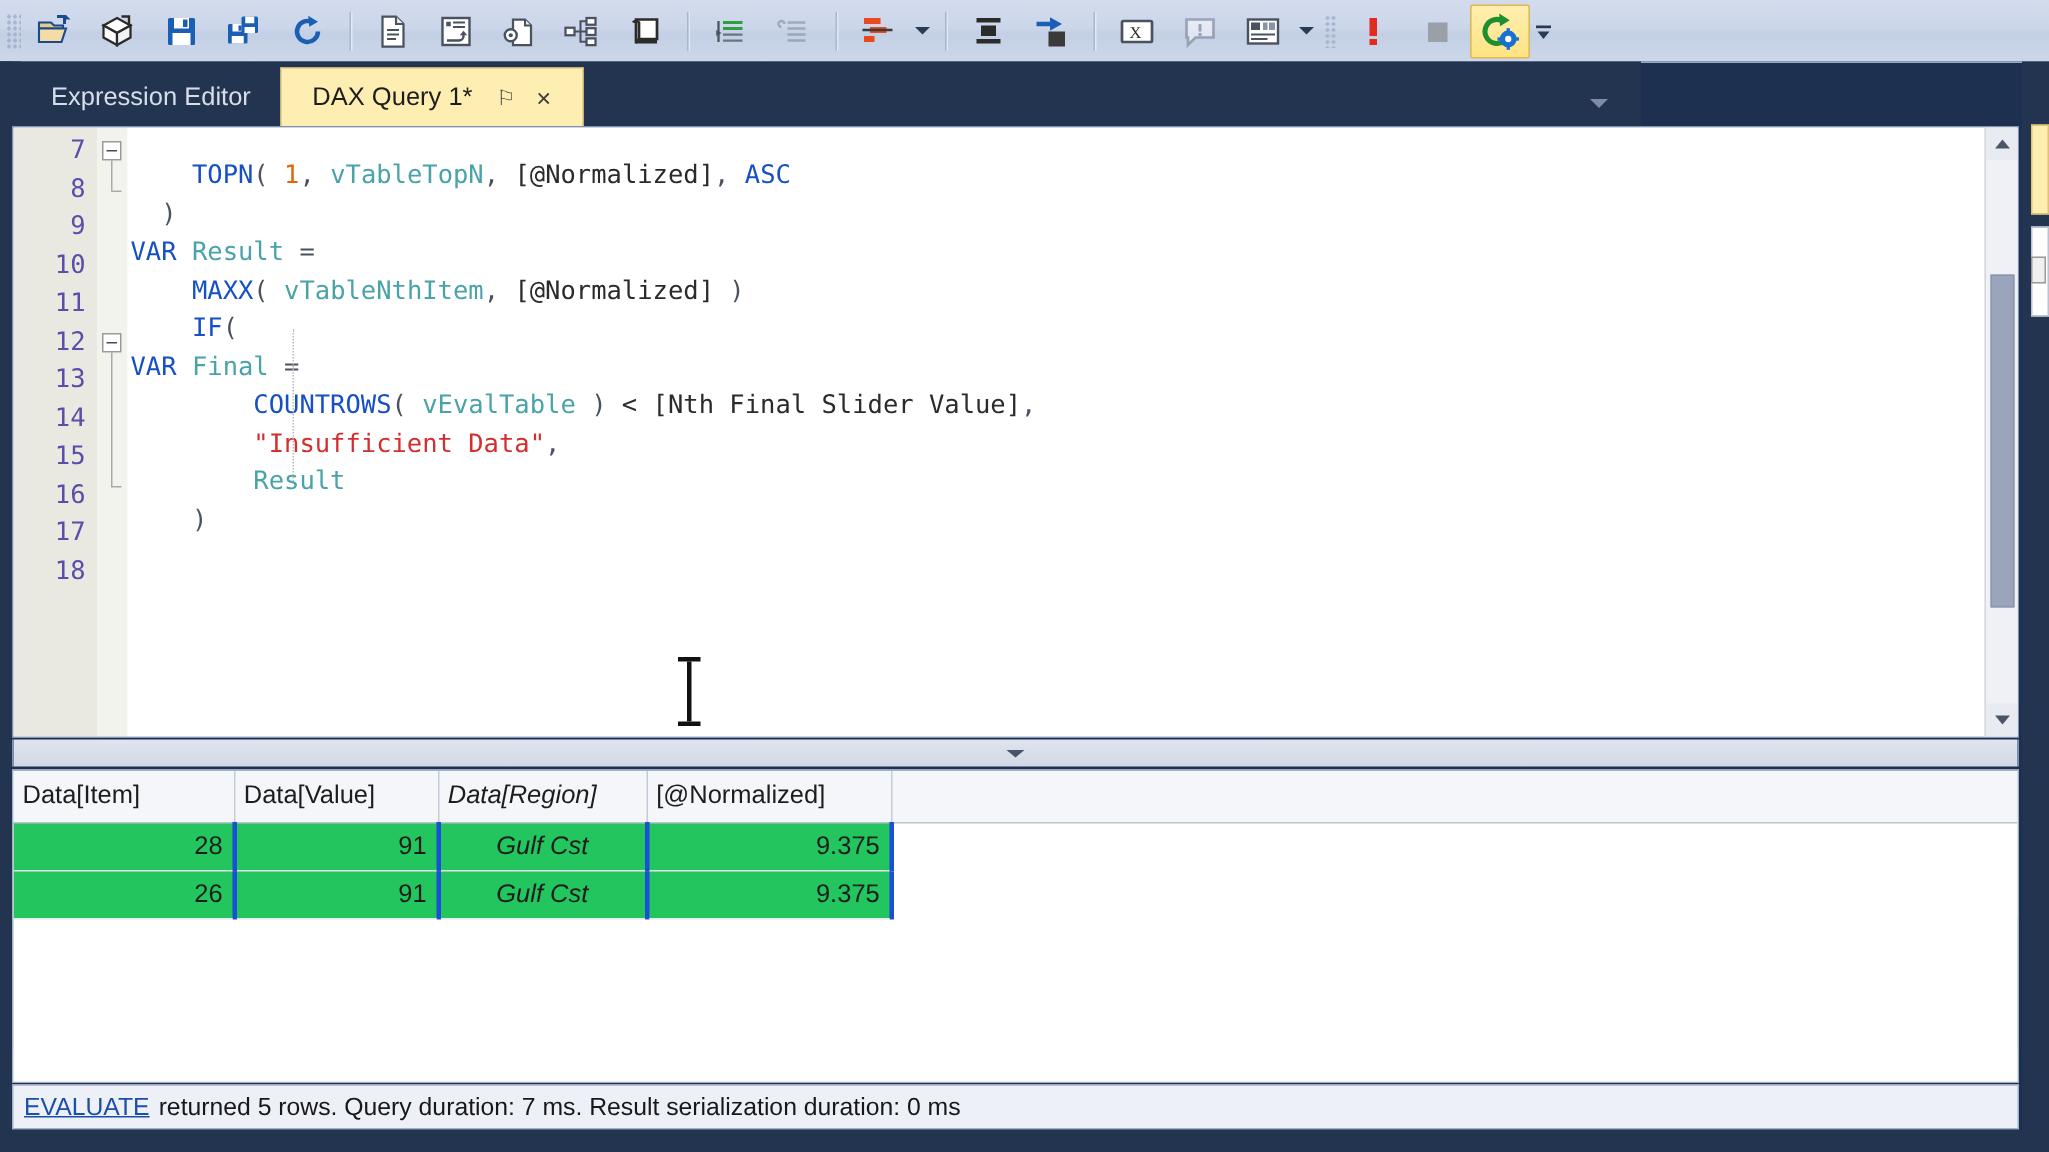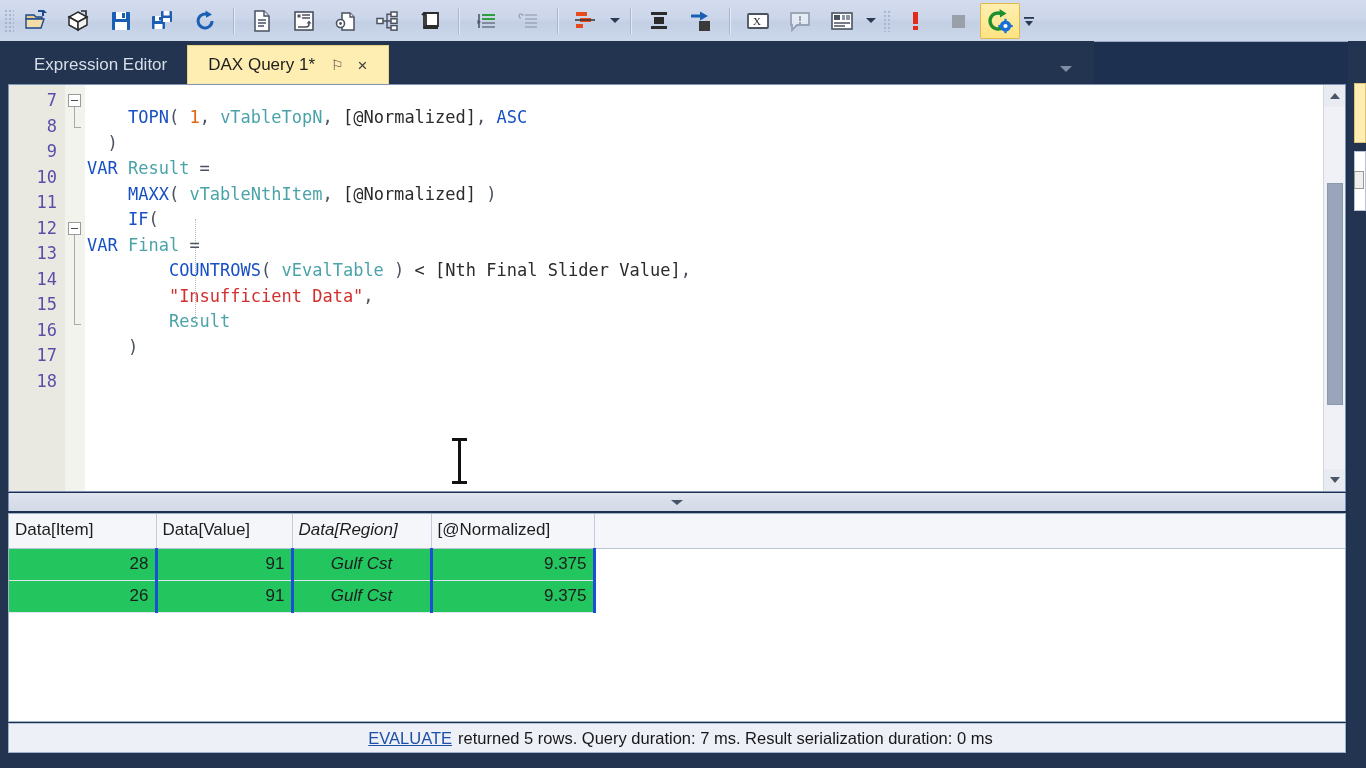--- a/index.html
+++ b/index.html
@@ -165,21 +165,21 @@
   .col-nrm{width:163px;}
   .col-pad{width:auto;}
   table.grid th.col-pad{border-right:none;}
   table.grid td.col-pad{border-right:none;border-bottom:none;background:#ffffff;}
   .grid-blank{position:absolute;left:0;top:185px;width:100%;height:24px;background:#fff;}
 
   
   .statusbar{
     position:absolute;left:8px;top:723px;width:1338px;height:30px;
     background:#edf0f6;border:1px solid #9fb0c9;border-top:1px solid #b7c2d4;
-    box-sizing:border-box;display:flex;align-items:center;padding-left:7px;justify-content:center;
+    box-sizing:border-box;display:flex;align-items:center;padding-left:7px;
   }
   .statusbar .st-link{
     font-size:16.5px;color:#1b4fa8;text-decoration:underline;margin-right:6px;
   }
   .statusbar .st-text{font-size:16.5px;color:#17181a;}
 
   
   .bgwin{
     position:absolute;right:0;top:41px;width:18px;height:727px;background:#22344f;
   }

